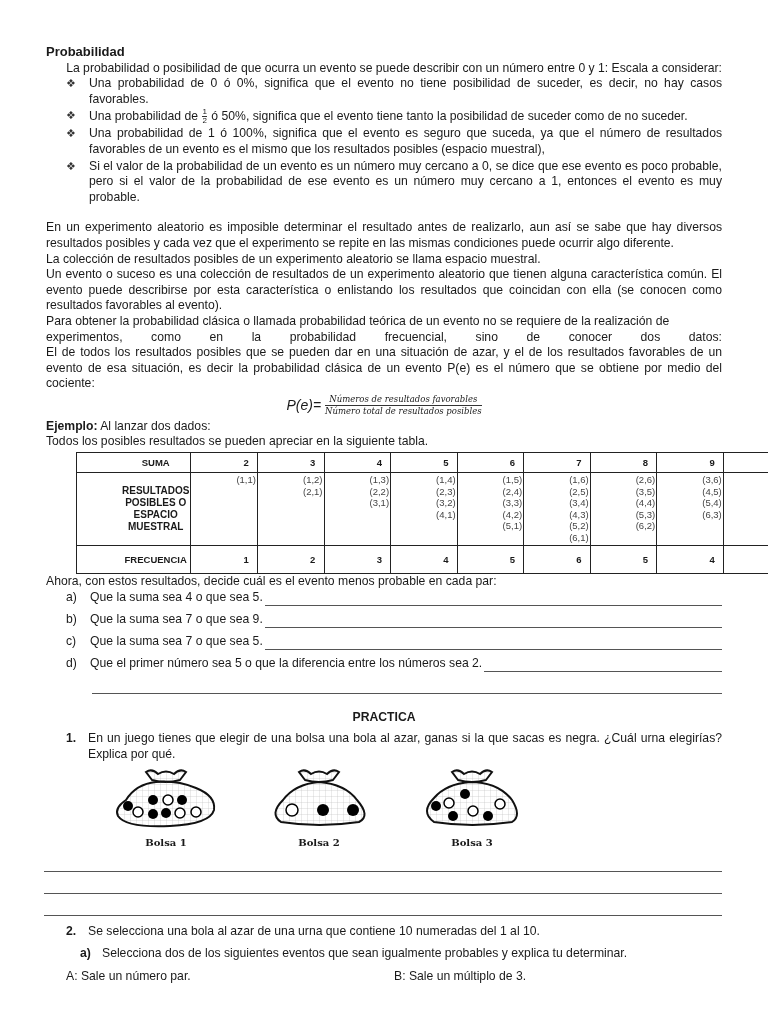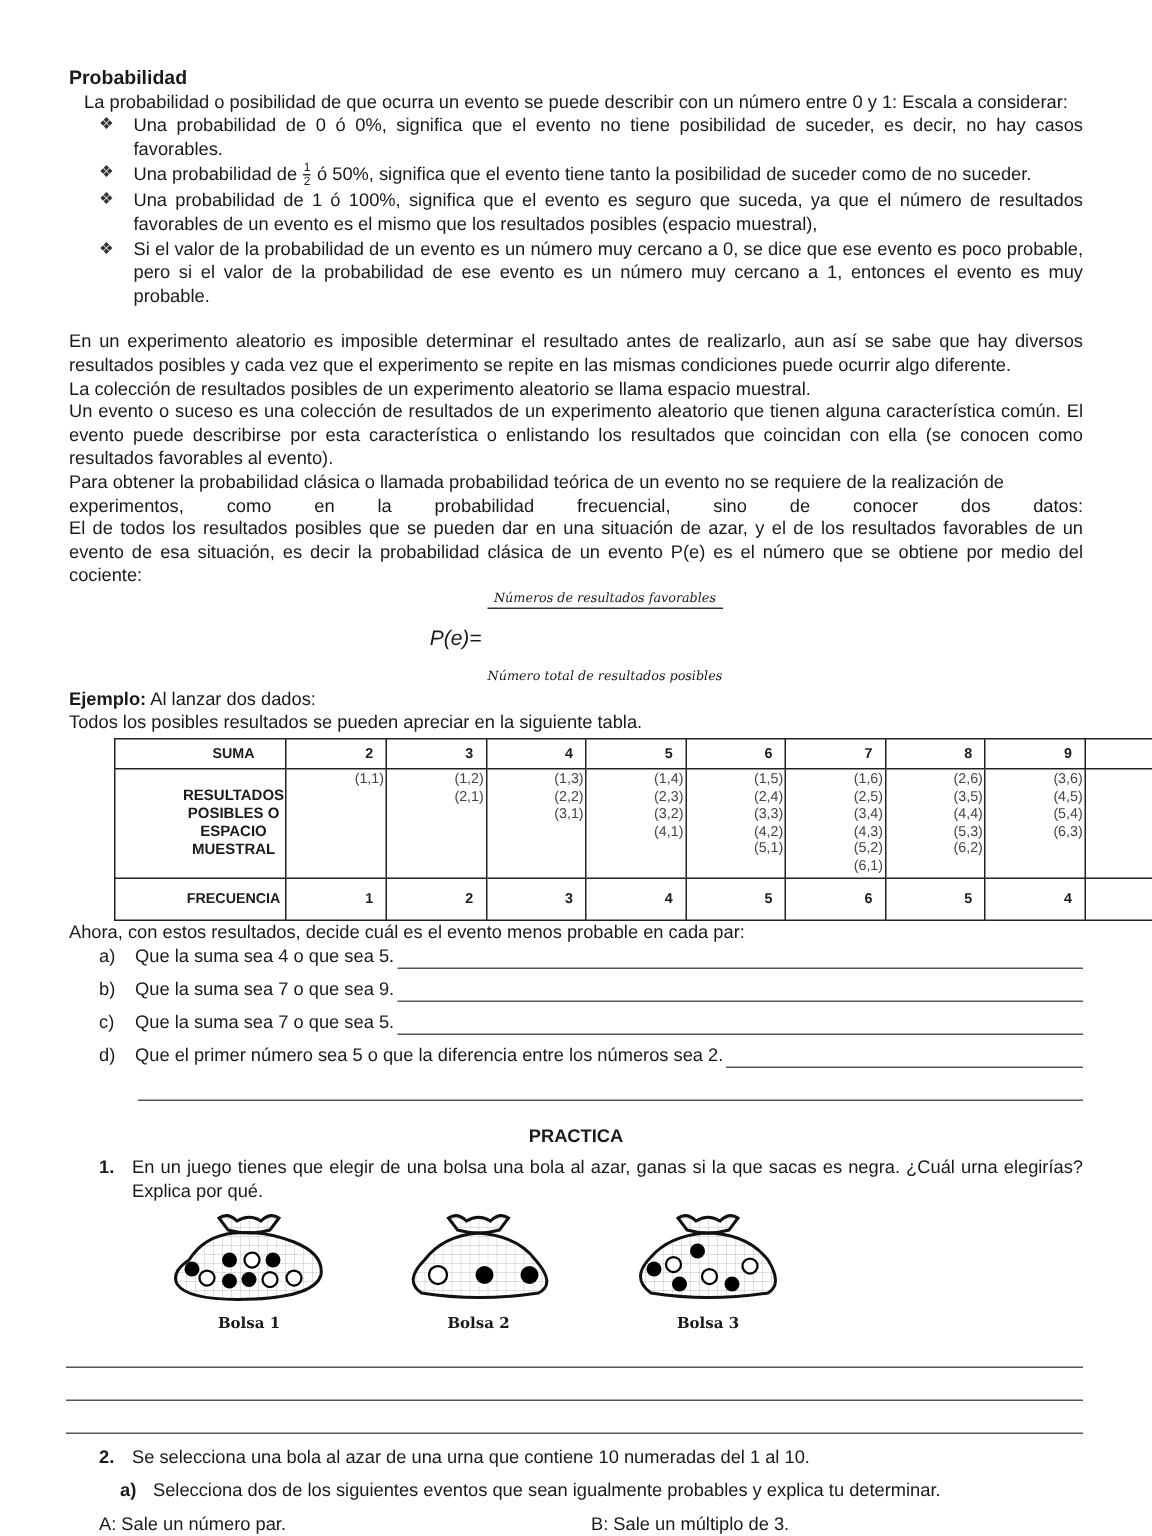--- a/index.html
+++ b/index.html
@@ -11,21 +11,21 @@
   ul.bul { list-style:none; margin:0; padding:0 0 0 20px; }
   ul.bul li { position:relative; padding-left:23px; text-align:justify; margin-bottom:1px; }
   ul.bul li .dia { position:absolute; left:0; top:0; font-size:11px; color:#333; }
   .frac { display:inline-block; vertical-align:middle; font-size:8px; line-height:8px; text-align:center; margin:0 1px; }
   .frac span { display:block; }
   .frac .num { border-bottom:1px solid #333; }
   .gap { height:14px; }
   .spread { text-align:justify; text-align-last:justify; }
   .formula { display:flex; justify-content:center; align-items:center; margin:2px 0 2px 0; }
   .formula .pe { font-style:italic; font-size:14px; margin-right:4px; }
-  .formula .fr { display:inline-flex; flex-direction:column; font-family:"DejaVu Serif", serif; font-style:italic; font-size:8.5px; line-height:11px; text-align:center;gap:40px; }
+  .formula .fr { display:inline-flex; flex-direction:column; font-family:"DejaVu Serif", serif; font-style:italic; font-size:8.5px; line-height:11px; text-align:center; }
   .formula .fr .n { border-bottom:1px solid #333; padding:0 2px; }
   .bold { font-weight:bold;text-align:center; }
   table.dice { border-collapse:collapse; margin-left:30px; margin-top:2px; font-size:9.5px; line-height:11.5px; }
   table.dice td { border:1px solid #222; text-align:center; vertical-align:top;padding-left:45px; }
   table.dice tr.hdr td { font-weight:bold; height:17px; vertical-align:middle; }
   table.dice tr.res td { height:70px; color:#444; padding-top:1px; }
   table.dice tr.res td.lab { vertical-align:middle; color:#1a1a1a; font-weight:bold; font-size:10px; line-height:12px; }
   table.dice tr.frq td { font-weight:bold; height:25px; vertical-align:middle; }
   table.dice td.lab { width:90px; }
   table.dice td.c { width:46px; }
@@ -42,21 +42,21 @@
   .num-item .n { width:22px; font-weight:bold; }
   .num-item .t { flex:1; text-align:justify; }
   .two-col { display:flex; }
   .two-col div { width:404px; }
 </style>
 </head>
 <body>
 
 <div class="page">
   <div class="title">Probabilidad</div>
-  <p style="text-align:center">La probabilidad o posibilidad de que ocurra un evento se puede describir con un número entre 0 y 1: Escala a considerar:</p>
+  <p style="text-align:right">La probabilidad o posibilidad de que ocurra un evento se puede describir con un número entre 0 y 1: Escala a considerar:</p>
 
   <ul class="bul">
     <li><span class="dia">❖</span><span>Una probabilidad de 0 ó 0%, significa que el evento no tiene posibilidad de suceder, es decir, no hay casos favorables.</span></li>
     <li><span class="dia">❖</span><span>Una probabilidad de </span><span class="frac"><span class="num">1</span><span>2</span></span><span> ó 50%, significa que el evento tiene tanto la posibilidad de suceder como de no suceder.</span></li>
     <li><span class="dia">❖</span><span>Una probabilidad de 1 ó 100%, significa que el evento es seguro que suceda, ya que el número de resultados favorables de un evento es el mismo que los resultados posibles (espacio muestral),</span></li>
     <li><span class="dia">❖</span><span>Si el valor de la probabilidad de un evento es un número muy cercano a 0, se dice que ese evento es poco probable, pero si el valor de la probabilidad de ese evento es un número muy cercano a 1, entonces el evento es muy probable.</span></li>
   </ul>
 
   <div class="gap"></div>
   <p>En un experimento aleatorio es imposible determinar el resultado antes de realizarlo, aun así se sabe que hay diversos resultados posibles y cada vez que el experimento se repite en las mismas condiciones puede ocurrir algo diferente.</p>

